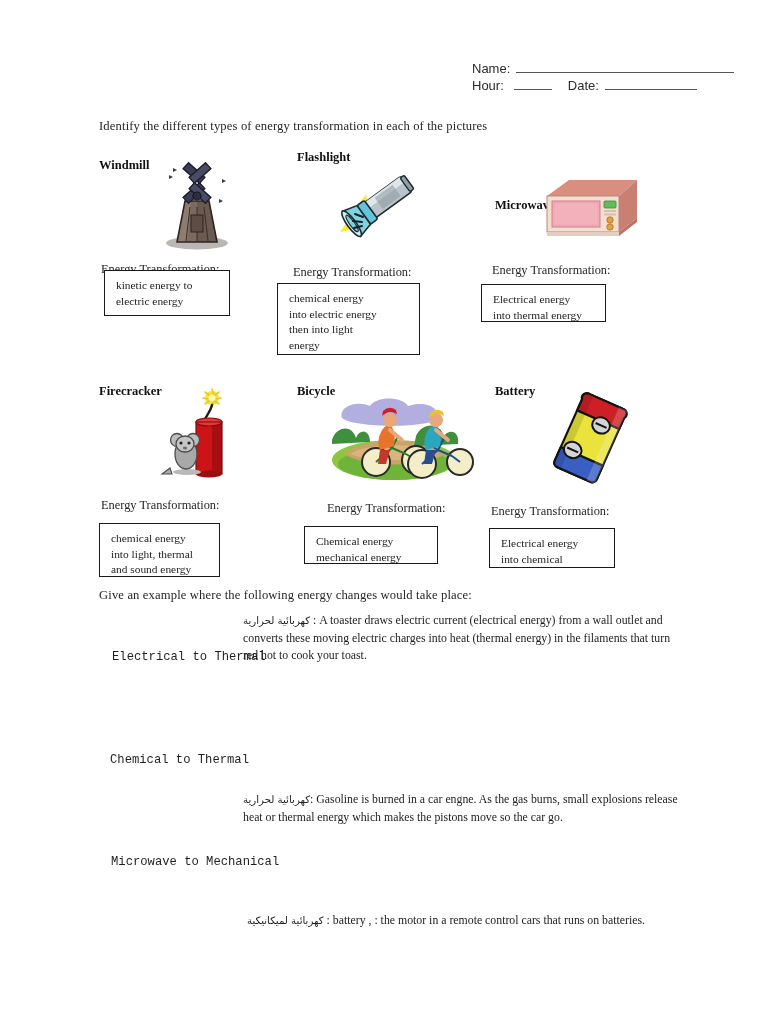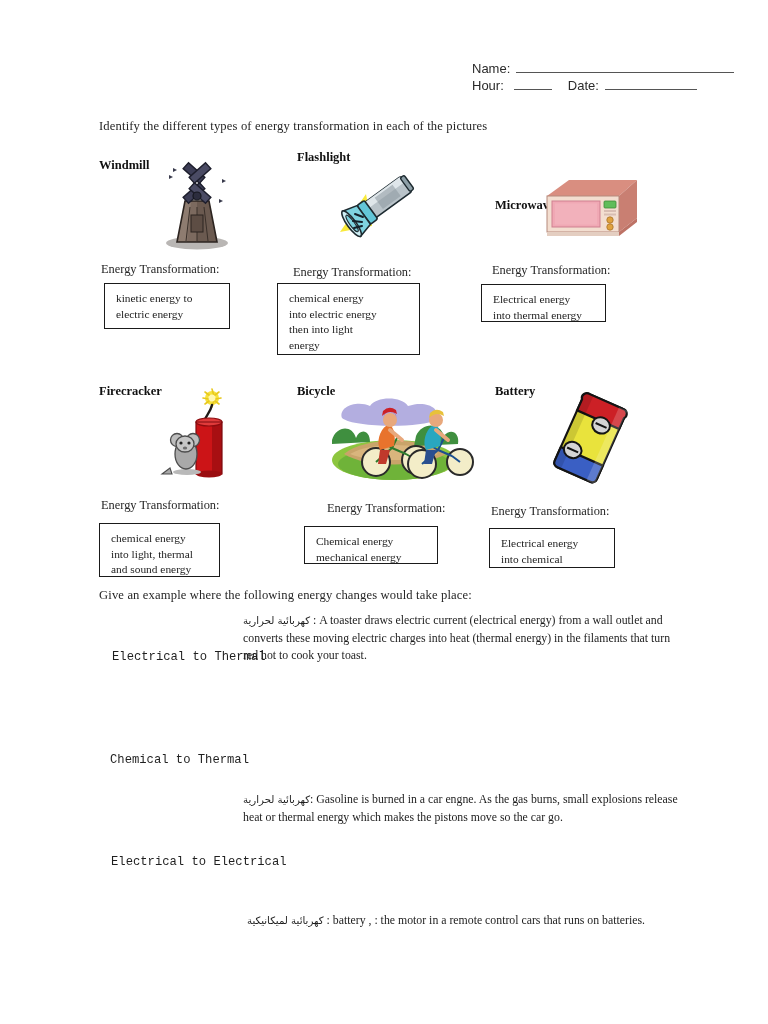--- a/index.html
+++ b/index.html
@@ -146,21 +146,21 @@
       <rect x="48" y="52" width="12" height="17" fill="#5d4d44" stroke="#2c2420" stroke-width="1"></rect>
       <path d="M40 26 L62 26 L62 34 L40 34 Z" fill="#3c3d55" stroke="#1d1e2c" stroke-width="1.4" transform="rotate(-42 51 30)"></path>
       <path d="M46 26 L68 26 L68 34 L46 34 Z" fill="#4a4b64" stroke="#1d1e2c" stroke-width="1.4" transform="rotate(42 57 30)"></path>
       <path d="M40 6 L62 6 L62 14 L40 14 Z" fill="#3c3d55" stroke="#1d1e2c" stroke-width="1.4" transform="rotate(42 51 10)"></path>
       <path d="M46 6 L68 6 L68 14 L46 14 Z" fill="#4a4b64" stroke="#1d1e2c" stroke-width="1.4" transform="rotate(-42 57 10)"></path>
       <circle cx="54" cy="33" r="4" fill="#2c2d3e" stroke="#16171f" stroke-width="1.2"></circle>
       <path d="M26 12 l4 2 -4 2z M30 5 l4 2 -4 2z M79 16 l4 2 -4 2z M76 36 l4 2 -4 2z" fill="#3a3b4d"></path>
     </svg>
   </div>
   <div class="et-label" style="left:101px; top:262px;">Energy Transformation:</div>
-  <div class="ansbox" style="left:104px; top:283px; width:126px; height:46px;">kinetic energy to
+  <div class="ansbox" style="left:104px; top:270px; width:126px; height:46px;">kinetic energy to
 electric energy</div>
 
   <div class="cell" style="left:297px; top:150px;">
     <div class="cell-title">Flashlight</div>
   </div>
   <div class="art" style="left:328px; top:170px;">
     <svg width="110" height="78" viewBox="0 0 110 78">
       <path d="M38 24 L12 62 L44 56 Z" fill="#f9ea3a"></path>
       <g transform="rotate(-36 55 34)">
         <rect x="40" y="22" width="46" height="19" rx="3" fill="#b9c3c9" stroke="#1d2a30" stroke-width="1.6"></rect>
@@ -309,18 +309,18 @@
   <div class="change-label" style="left:112px; top:650px;">Electrical to Thermal</div>
   <div class="answer-par" style="left:243px; top:612px; width:444px;">
     <span class="ar">كهربائية لحرارية</span><span> : </span><span>A toaster draws electric current (electrical energy) from a wall outlet and converts these moving electric charges into heat (thermal energy) in the filaments that turn red hot to cook your toast.</span>
   </div>
 
   <div class="change-label" style="left:110px; top:753px;">Chemical to Thermal</div>
   <div class="answer-par" style="left:243px; top:791px; width:440px;">
     <span class="ar">كهربائية لحرارية</span><span>: </span><span>Gasoline is burned in a car engne. As the gas burns, small explosions release heat or thermal energy which makes the pistons move so the car go.</span>
   </div>
 
-  <div class="change-label" style="left:111px; top:855px;">Electrical to Electrical</div>
+  <div class="change-label" style="left:111px; top:855px;">Microwave to Mechanical</div>
   <div class="answer-par" style="left:247px; top:912px; width:430px;">
     <span class="ar">كهربائية لميكانيكية</span><span> : </span><span>battery , : the motor in a remote control cars that runs on batteries.</span>
   </div>
 
 </div>
 
 </body></html>

